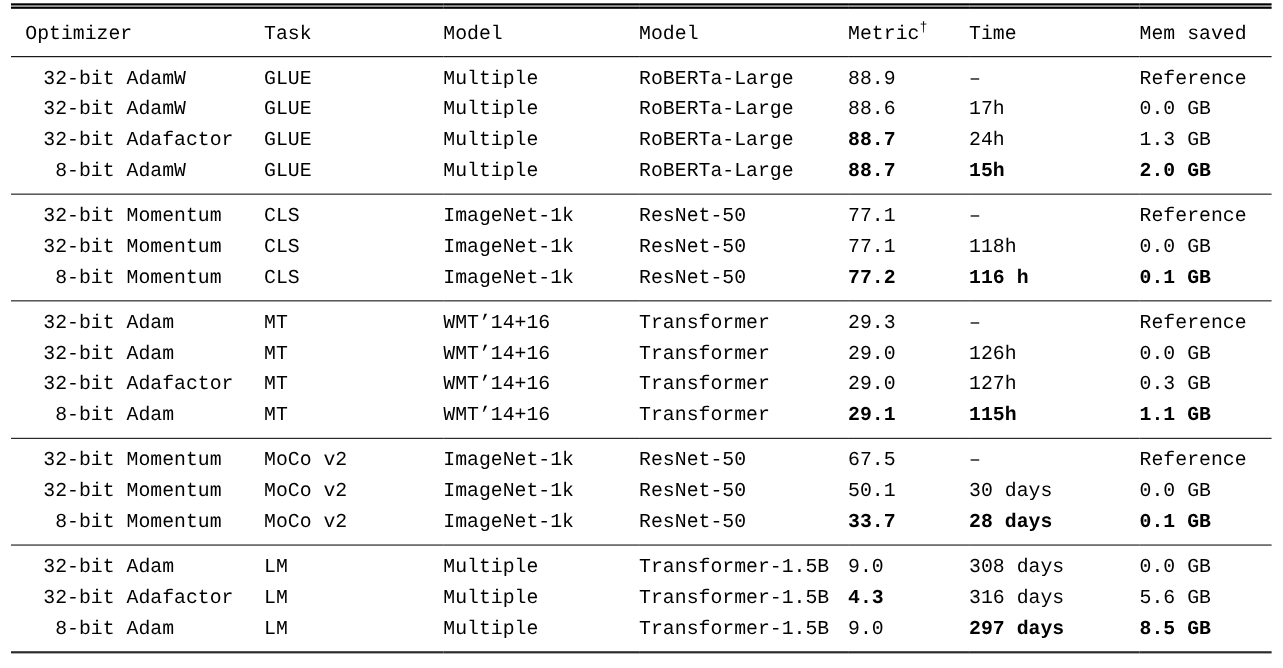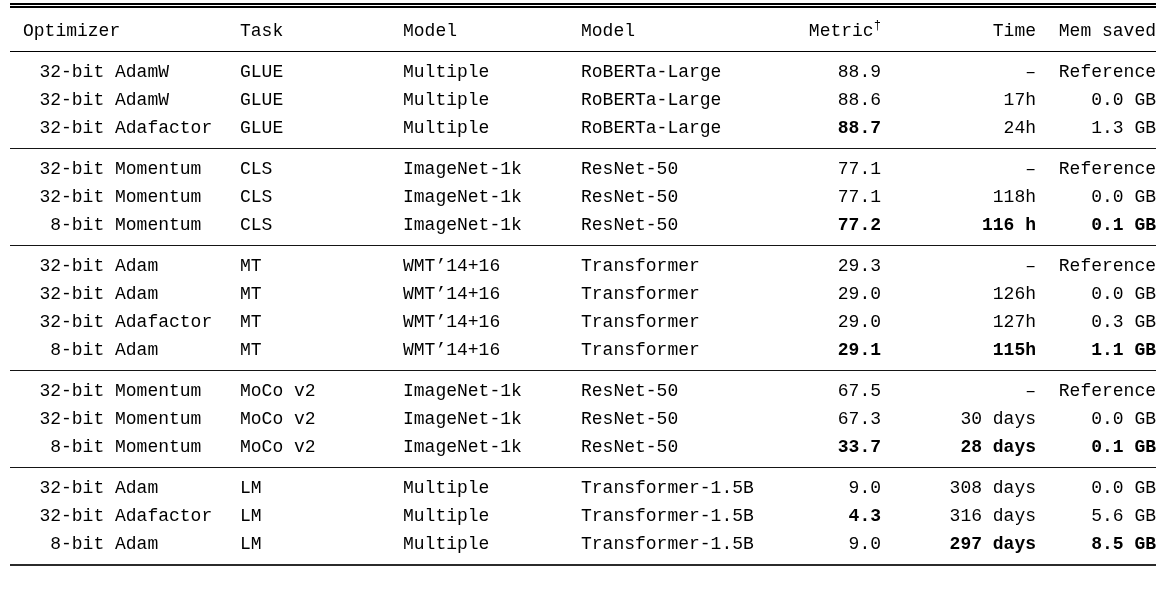--- a/index.html
+++ b/index.html
@@ -51,21 +51,21 @@
   td {
     line-height: 28px;
     padding: 0;
     white-space: nowrap;
     overflow: hidden;
   }
   tbody tr:first-child td { padding-top: 6px; }
   tbody tr:last-child td  { padding-bottom: 6px; }
   td:first-child, th:first-child { padding-left: 13px; text-align: left; }
   .al-left   { text-align: left; }
-  .al-center { text-align: right; }
+  .al-center { text-align: left; }
   .bits {
     display: inline-block;
     width: 22px;
     text-align: right;
     margin-left: 16px;
   }
   .b { font-weight: bold; }
 </style>
 </head>
 <body>
@@ -113,20 +113,29 @@
         </tr>
         <tr>
           <td class="al-left"><span class="bits">32</span>-bit Adafactor</td>
           <td class="al-left">GLUE</td>
           <td class="al-left">Multiple</td>
           <td class="al-left">RoBERTa-Large</td>
           <td class="al-center b">88.7</td>
           <td class="al-center">24h</td>
           <td class="al-center">1.3 GB</td>
         </tr>
+        <tr>
+          <td class="al-left"><span class="bits">8</span>-bit AdamW</td>
+          <td class="al-left">GLUE</td>
+          <td class="al-left">Multiple</td>
+          <td class="al-left">RoBERTa-Large</td>
+          <td class="al-center b">88.7</td>
+          <td class="al-center b">15h</td>
+          <td class="al-center b">2.0 GB</td>
+        </tr>
       </tbody>
       <tbody class="">
         <tr>
           <td class="al-left"><span class="bits">32</span>-bit Momentum</td>
           <td class="al-left">CLS</td>
           <td class="al-left">ImageNet-1k</td>
           <td class="al-left">ResNet-50</td>
           <td class="al-center">77.1</td>
           <td class="al-center">–</td>
           <td class="al-center">Reference</td>
@@ -196,21 +205,21 @@
           <td class="al-left">ResNet-50</td>
           <td class="al-center">67.5</td>
           <td class="al-center">–</td>
           <td class="al-center">Reference</td>
         </tr>
         <tr>
           <td class="al-left"><span class="bits">32</span>-bit Momentum</td>
           <td class="al-left">MoCo v2</td>
           <td class="al-left">ImageNet-1k</td>
           <td class="al-left">ResNet-50</td>
-          <td class="al-center">67.3</td>
+          <td class="al-center">50.1</td>
           <td class="al-center">30 days</td>
           <td class="al-center">0.0 GB</td>
         </tr>
         <tr>
           <td class="al-left"><span class="bits">8</span>-bit Momentum</td>
           <td class="al-left">MoCo v2</td>
           <td class="al-left">ImageNet-1k</td>
           <td class="al-left">ResNet-50</td>
           <td class="al-center b">33.7</td>
           <td class="al-center b">28 days</td>

